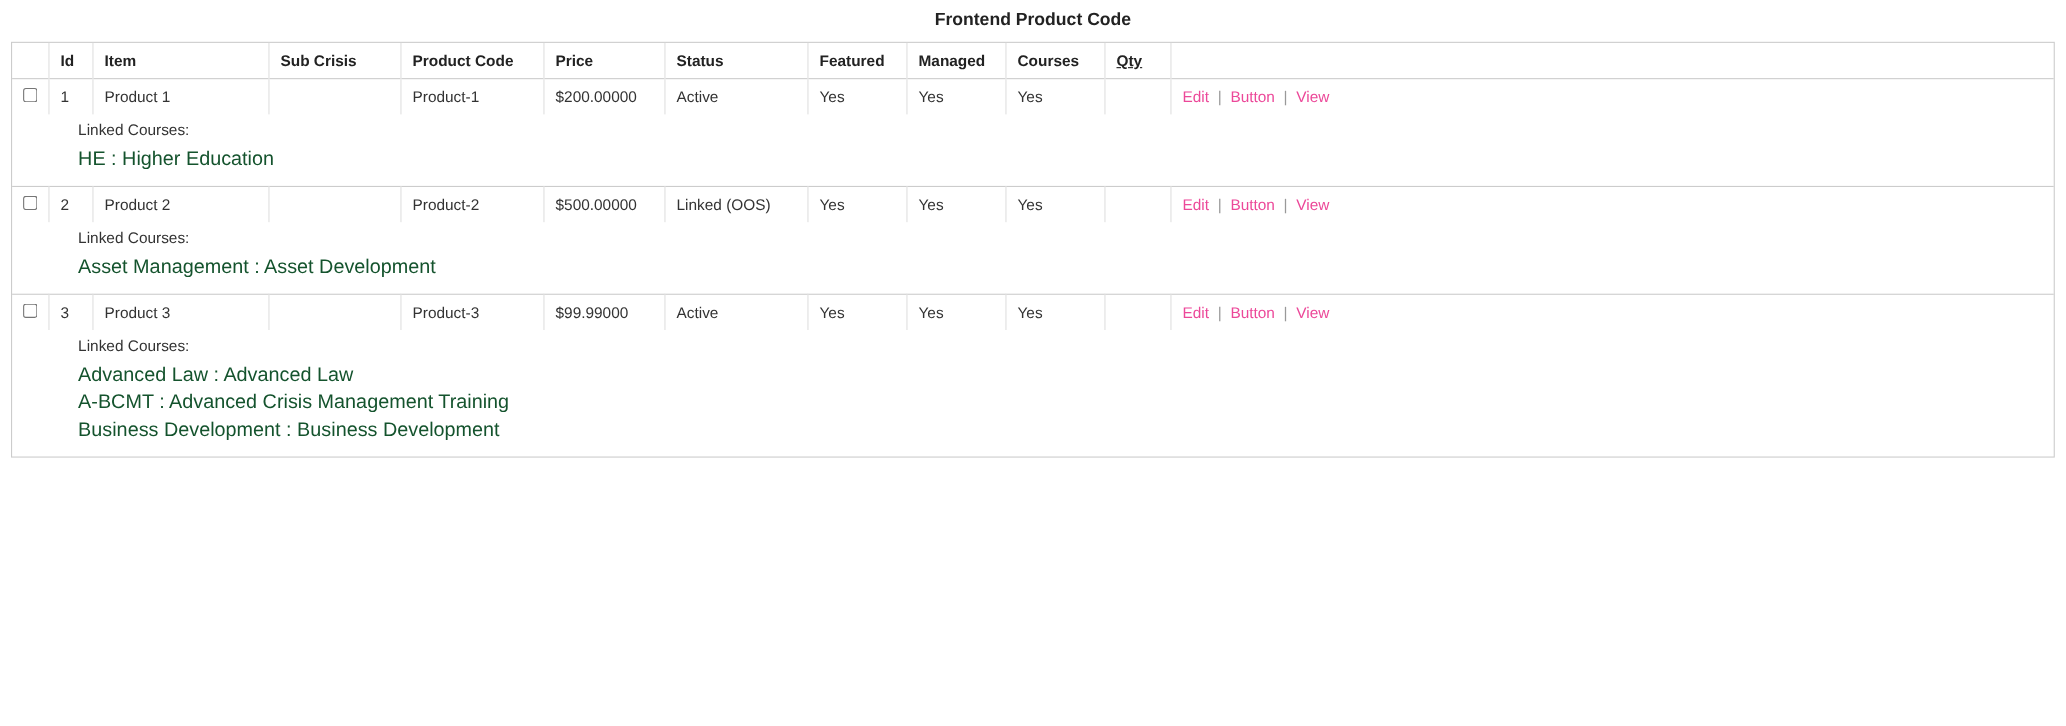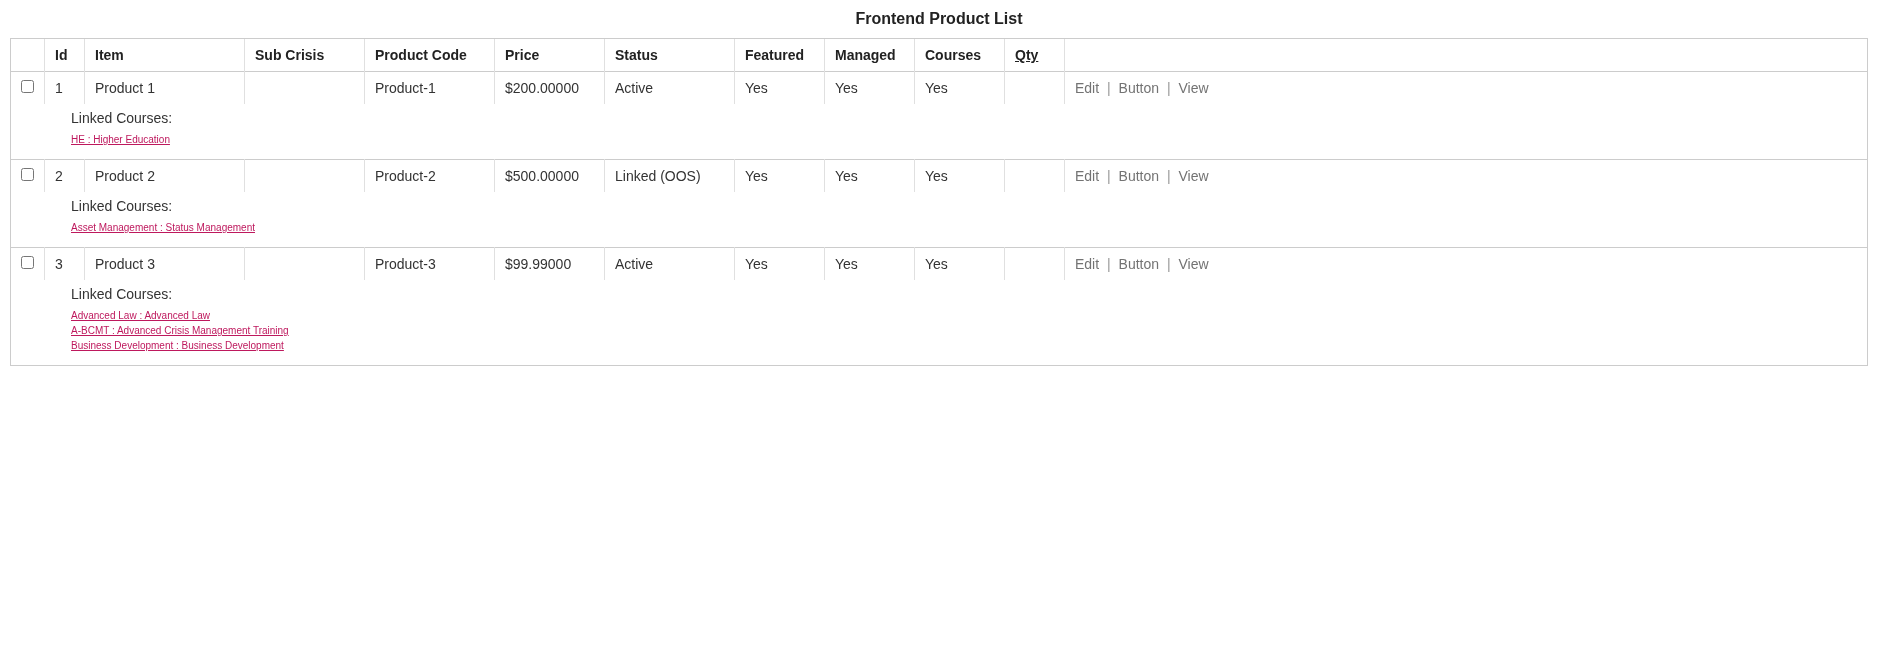--- a/index.html
+++ b/index.html
@@ -72,33 +72,32 @@
       padding-bottom: 10px;
     }
 
     .linked-courses-label {
       color: #333;
       font-size: 14px;
       margin-bottom: 8px;
     }
 
     .course-item {
-      color: #be185d;
-      font-size: 10px;
+      color: #14532d;
+      font-size: 18px;
       margin-bottom: 4px;
-      text-decoration: underline;
     }
 
     .action-links {
       color: #1a5276;
       white-space: nowrap;
     }
 
     .action-links a {
-      color: #737373;
+      color: #ec4899;
       text-decoration: none;
     }
 
     .action-sep {
       color: #999;
       margin: 0 4px;
     }
 
     .checkbox-cell {
       width: 30px;
@@ -150,21 +149,21 @@
       width: auto;
     }
 
     .detail-colspan {
       padding-left: 60px;
     }
   </style>
 </head>
 <body>
 
-<div class="page-title">Frontend Product List</div>
+<div class="page-title">Frontend Product Code</div>
 
 <div class="table-container">
   <table>
     <thead>
       <tr>
         <th class="checkbox-cell"></th>
         <th class="id-cell">Id</th>
         <th class="item-cell">Item</th>
         <th class="subtitle-cell">Sub Crisis</th>
         <th class="productcode-cell">Product Code</th>
@@ -220,21 +219,21 @@
       <td class="qty-cell"></td>
       <td class="actions-cell">
         <span class="action-links">
           <a href="#">Edit</a><span class="action-sep"> | </span><a href="#">Button</a><span class="action-sep"> | </span><a href="#">View</a>
         </span>
       </td>
     </tr>
         <tr class="detail-row">
       <td colspan="12" class="detail-colspan">
         <div class="linked-courses-label">Linked Courses:</div>
-            <div class="course-item">Asset Management : Status Management</div>
+            <div class="course-item">Asset Management : Asset Development</div>
       </td>
     </tr>
         <tr class="main-row">
       <td class="checkbox-cell">
         <input type="checkbox" style="">
       </td>
       <td class="id-cell">3</td>
       <td class="item-cell">Product 3</td>
       <td class="subtitle-cell"></td>
       <td class="productcode-cell">Product-3</td>

